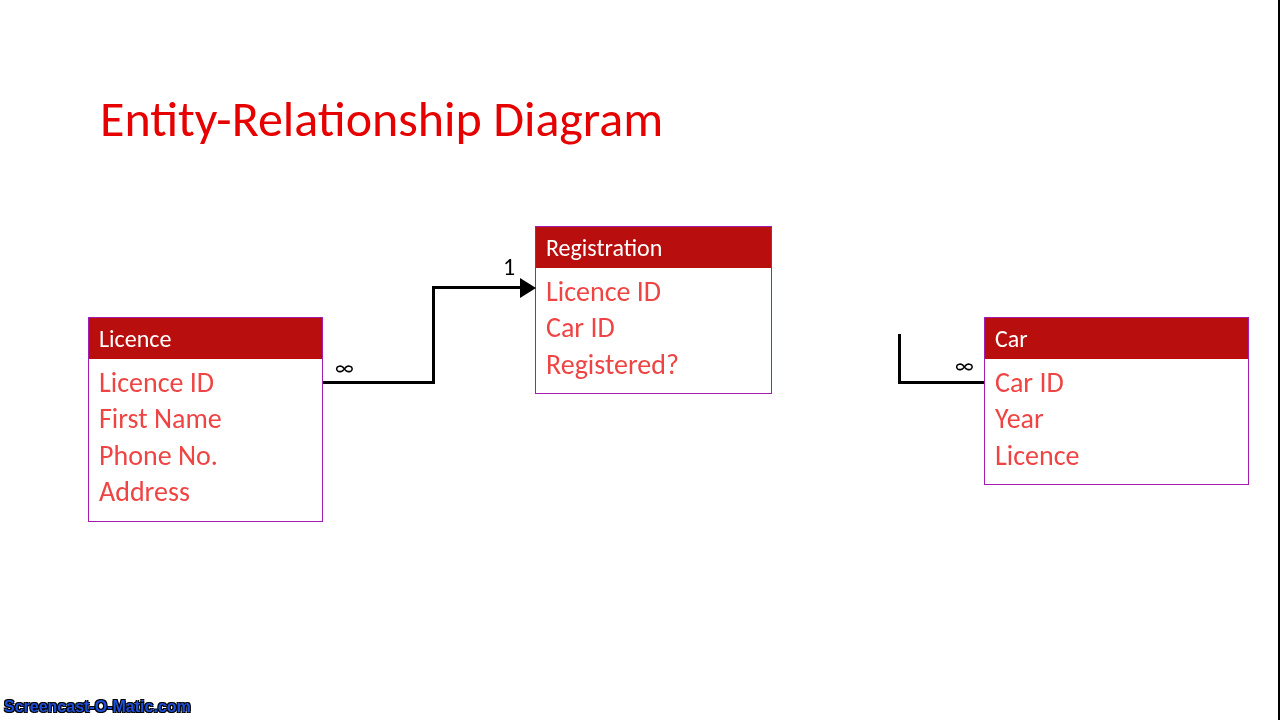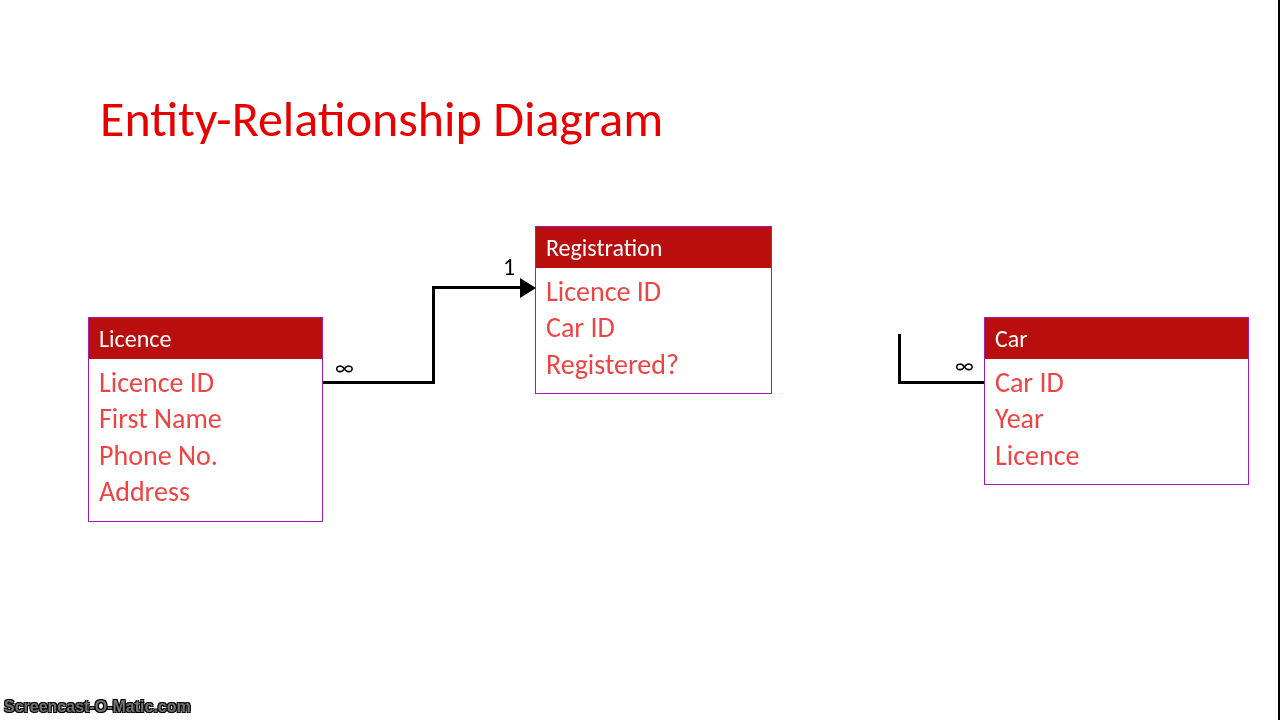--- a/index.html
+++ b/index.html
@@ -103,21 +103,21 @@
     .card-inf2 {
       position: absolute;
       left: 955px; top: 352px;
       font-size: 22px;
     }
     .watermark {
       position: absolute;
       left: 4px; bottom: 4px;
       font-size: 16px;
       font-weight: bold;
-      color: #737373;
+      color: #1d4ed8;
       text-shadow: -1px -1px 0 #000, 1px -1px 0 #000, -1px 1px 0 #000, 1px 1px 0 #000;
       font-family: Arial, sans-serif;
       margin-top: 16px;
     }
   </style>
 </head>
 <body>
 
 <div class="right-border"></div>
 

